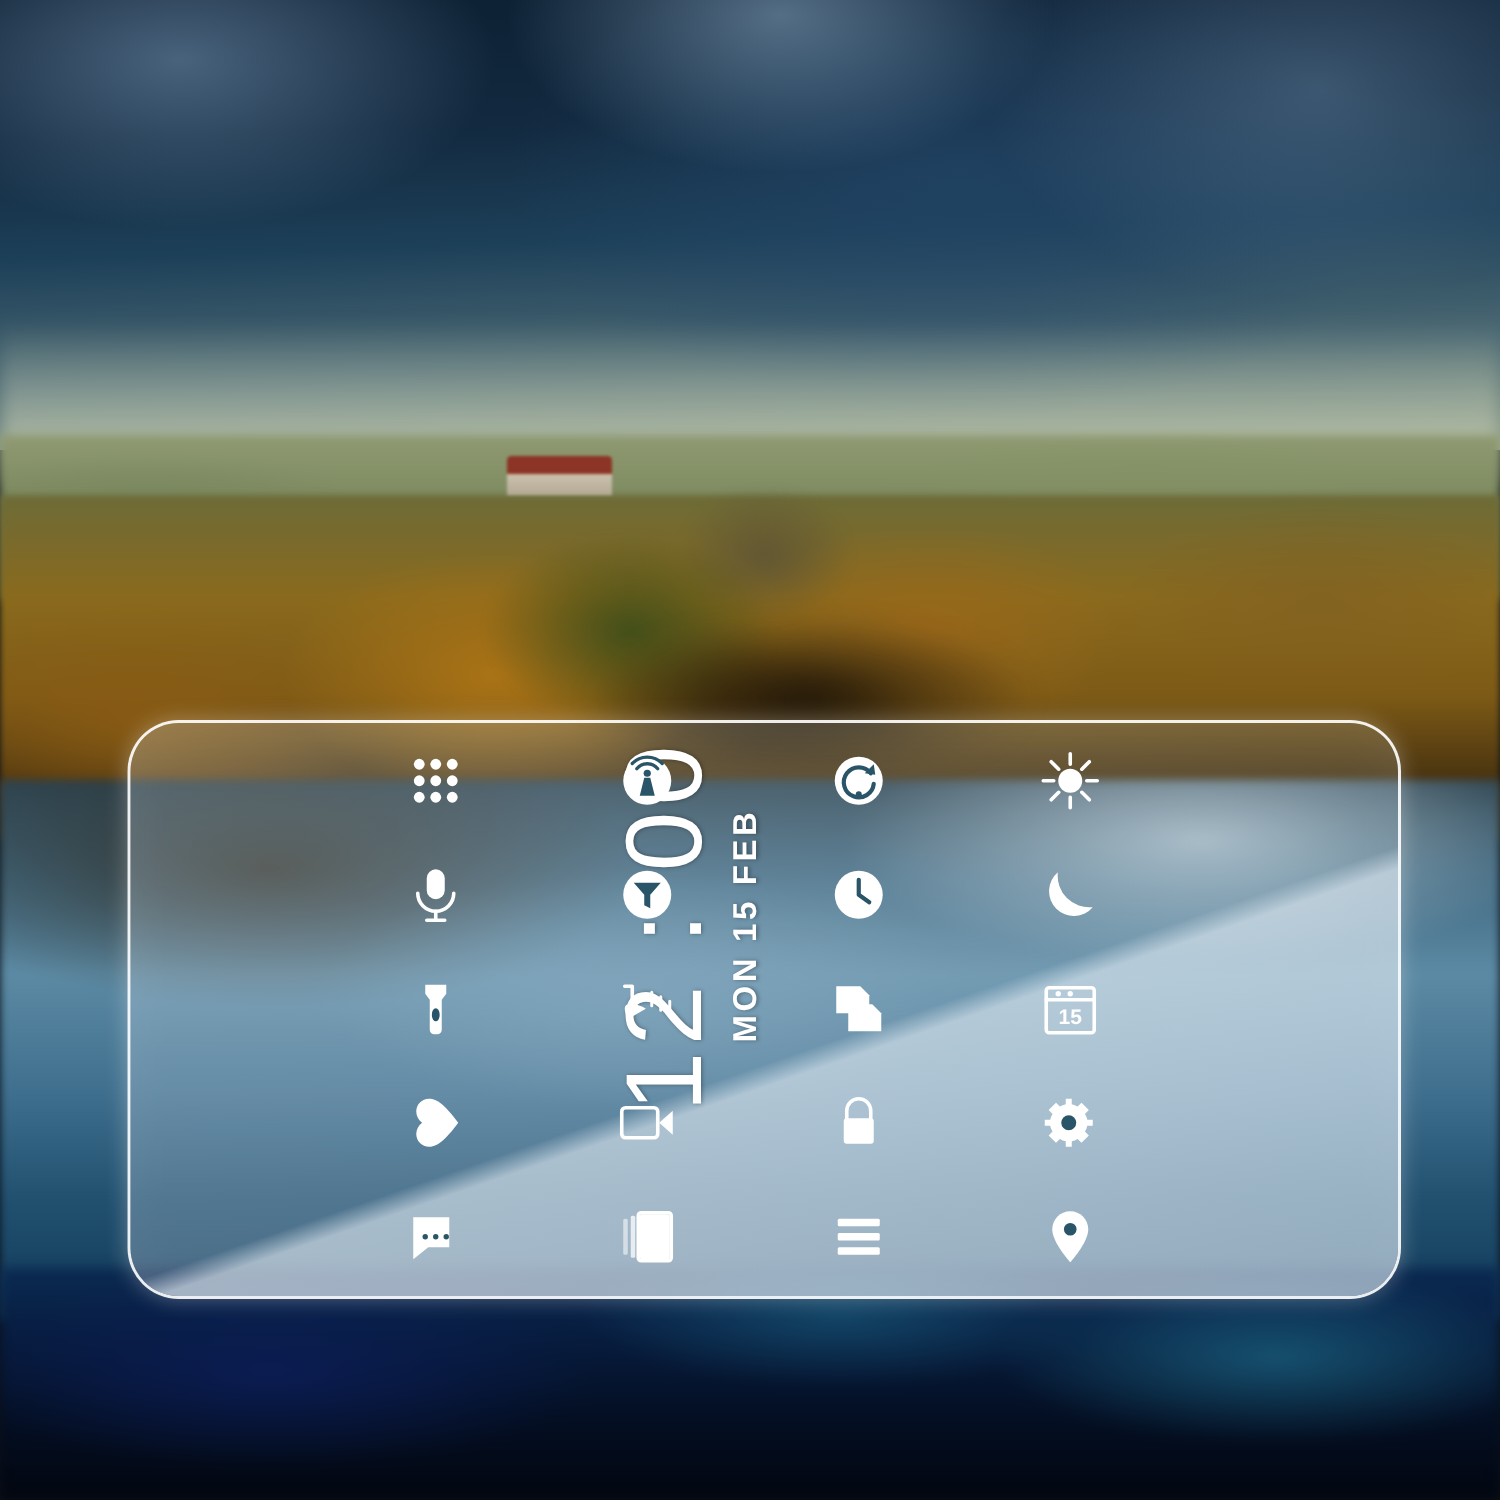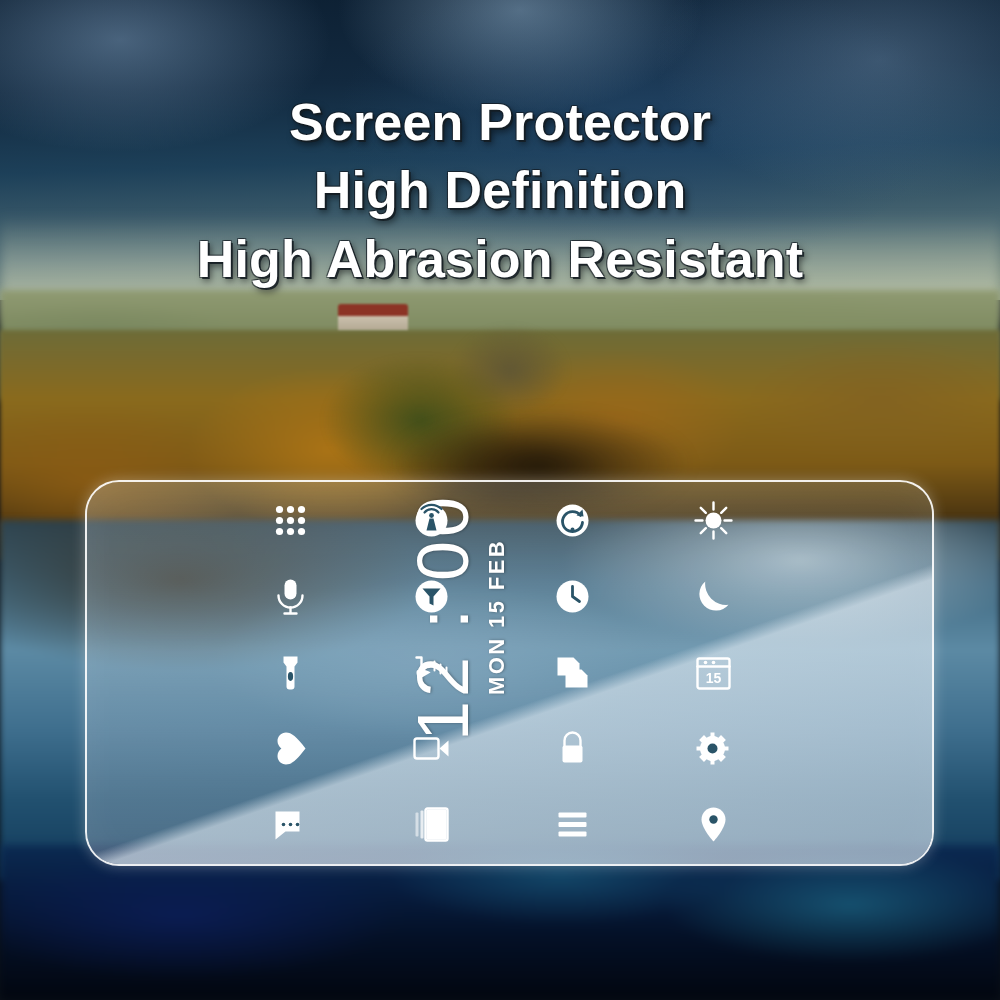--- a/index.html
+++ b/index.html
@@ -162,25 +162,20 @@
     <div class="bg-haze"></div>
     <div class="bg-field"></div>
     <div class="bg-forest"></div>
     <div class="bg-hill"></div>
     <div class="bg-castle"></div>
     <div class="bg-darkmid"></div>
     <div class="bg-lake"></div>
     <div class="bg-water"></div>
   </div>
 
-  <div class="headline">
-    <span class="hl-line hl1">Screen Protector</span>
-    <span class="hl-line hl2">High Definition</span>
-    <span class="hl-line hl3">High Abrasion Resistant</span>
-  </div>
 
   <div class="glass">
     <div class="glass-tint"></div>
     <div class="glass-streak"></div>
 
     <div class="clock-wrap">
       <div class="clock-time">12 : 00</div>
       <div class="clock-date">MON 15 FEB</div>
     </div>
 

